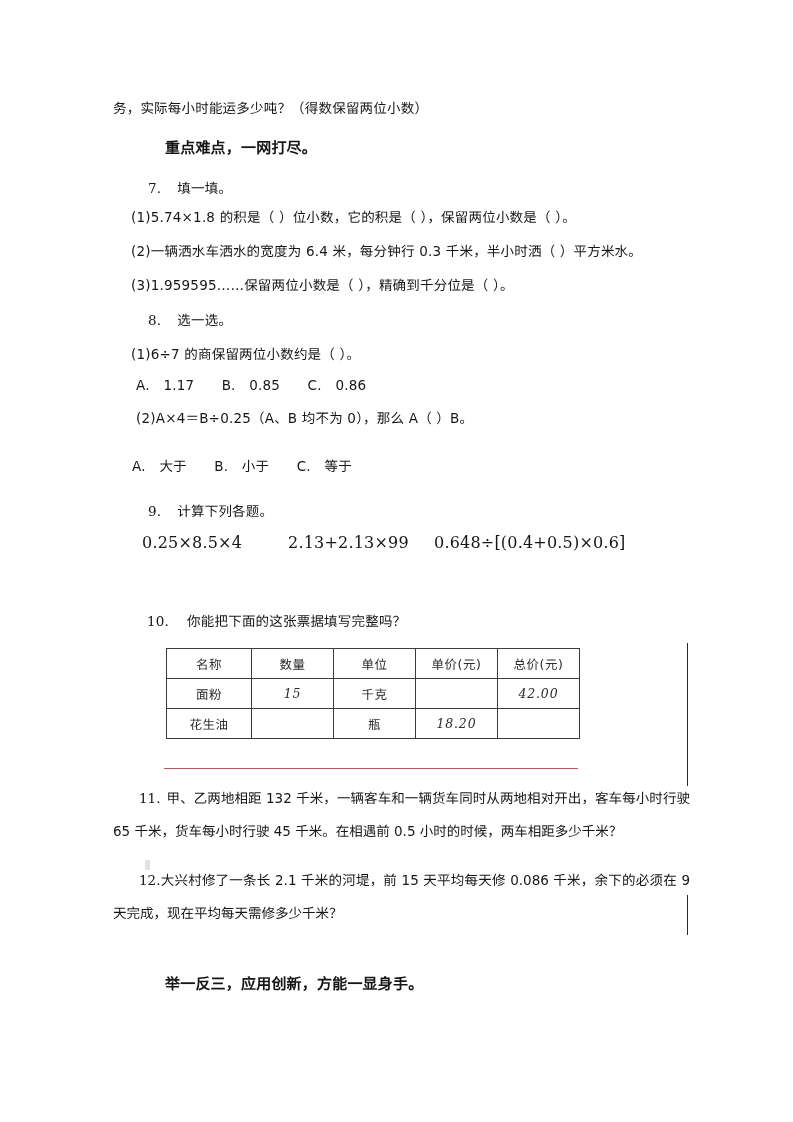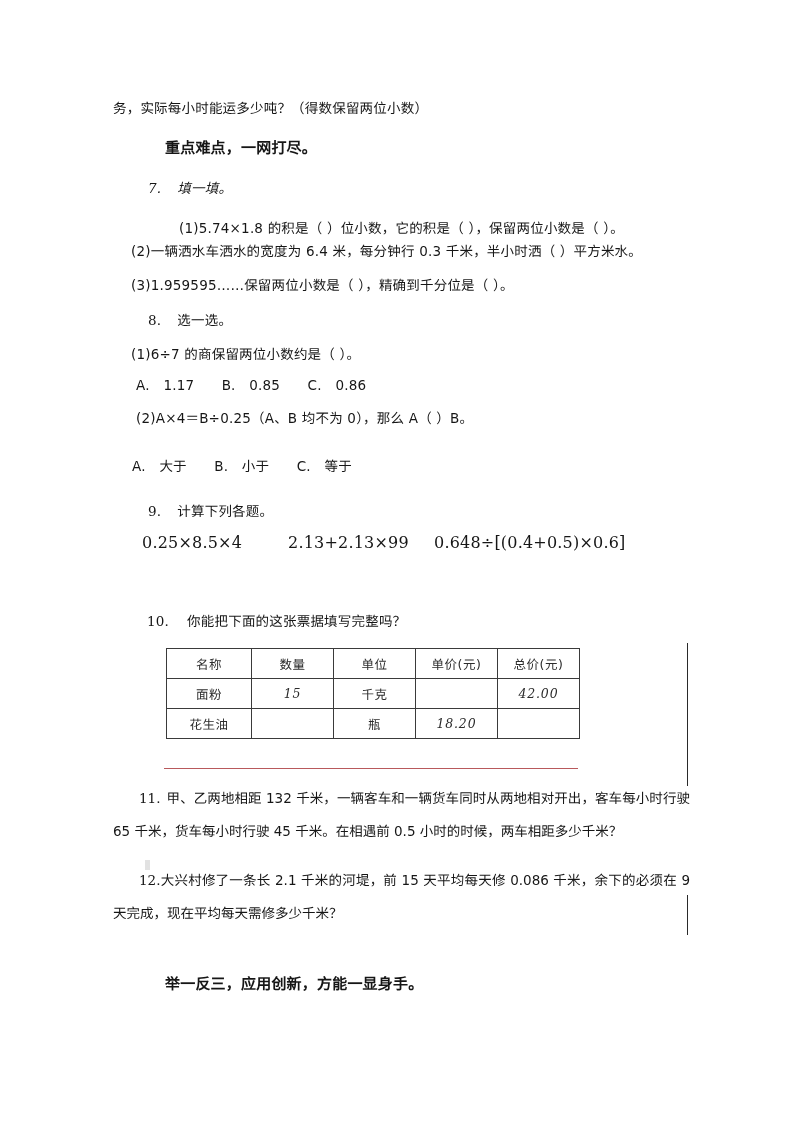--- a/index.html
+++ b/index.html
@@ -121,27 +121,27 @@
 </style>
 </head>
 <body>
 
 <div class="page">
 
   <div class="line" style="left:113px; top:98px;">务，实际每小时能运多少吨？（得数保留两位小数）</div>
 
   <div class="line callout" style="left:165px; top:138px;">重点难点，一网打尽。</div>
 
-  <div class="line qhead" style="left:148px; top:178px;font-style:italic;">
+  <div class="line qhead" style="left:148px; top:178px;">
     <span class="num">7.</span>
     <span style="display:inline-block;width:7px;"></span>
     <span>填一填。</span>
   </div>
 
-  <div class="line" style="left:131px; top:218px;margin-left:48px;">(1)5.74×1.8 的积是（      ）位小数，它的积是（      ），保留两位小数是（      ）。</div>
+  <div class="line" style="left:131px; top:207px;">(1)5.74×1.8 的积是（      ）位小数，它的积是（      ），保留两位小数是（      ）。</div>
   <div class="line" style="left:131px; top:241px;">(2)一辆洒水车洒水的宽度为 6.4 米，每分钟行 0.3 千米，半小时洒（      ）平方米水。</div>
   <div class="line" style="left:131px; top:275px;">(3)1.959595……保留两位小数是（      ），精确到千分位是（      ）。</div>
 
   <div class="line qhead" style="left:148px; top:310px;">
     <span class="num">8.</span>
     <span style="display:inline-block;width:7px;"></span>
     <span>选一选。</span>
   </div>
 
   <div class="line" style="left:131px; top:344px;">(1)6÷7 的商保留两位小数约是（      ）。</div>

